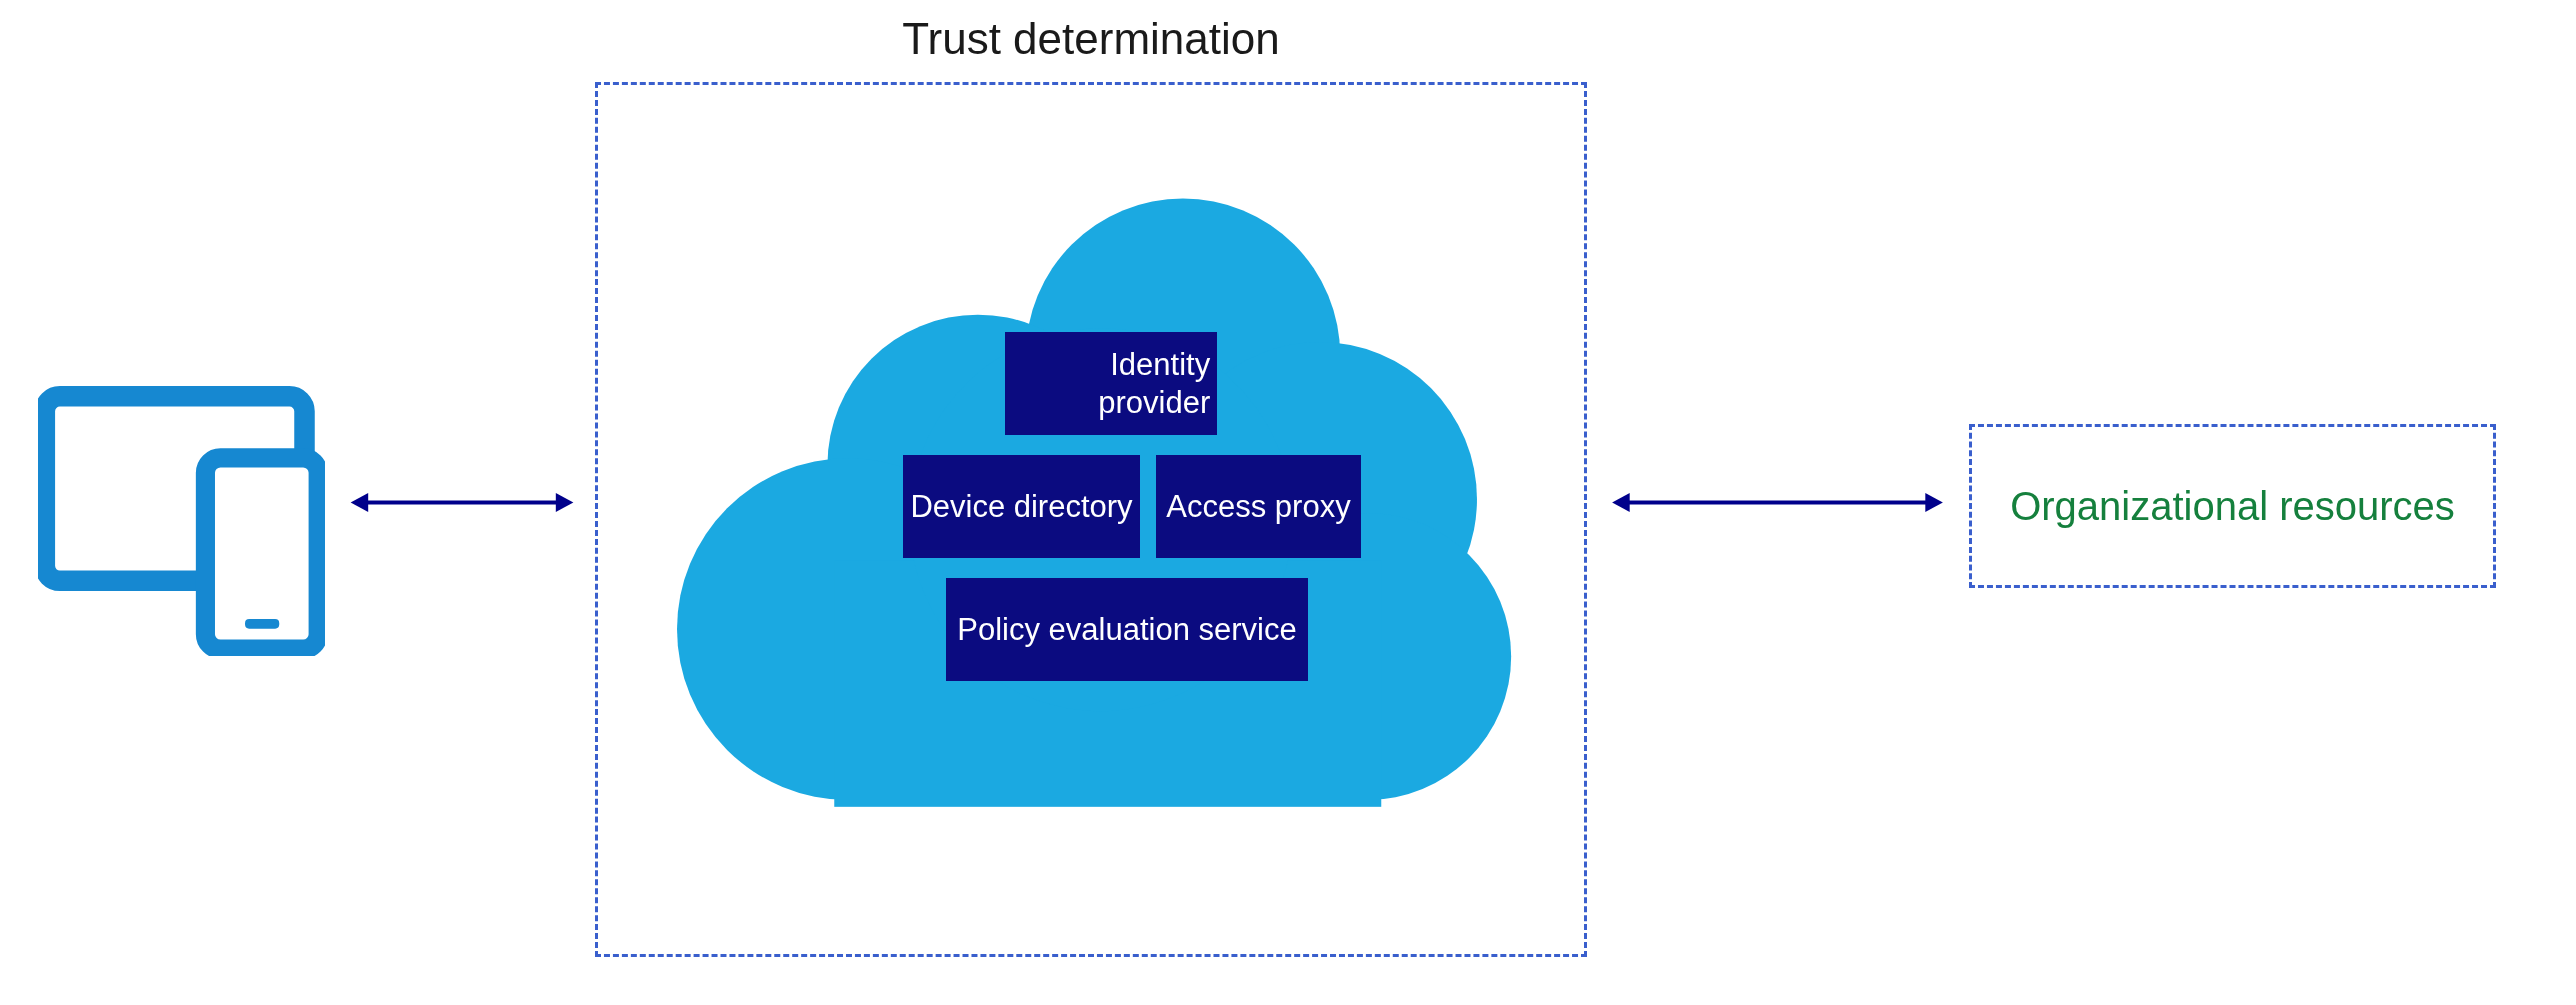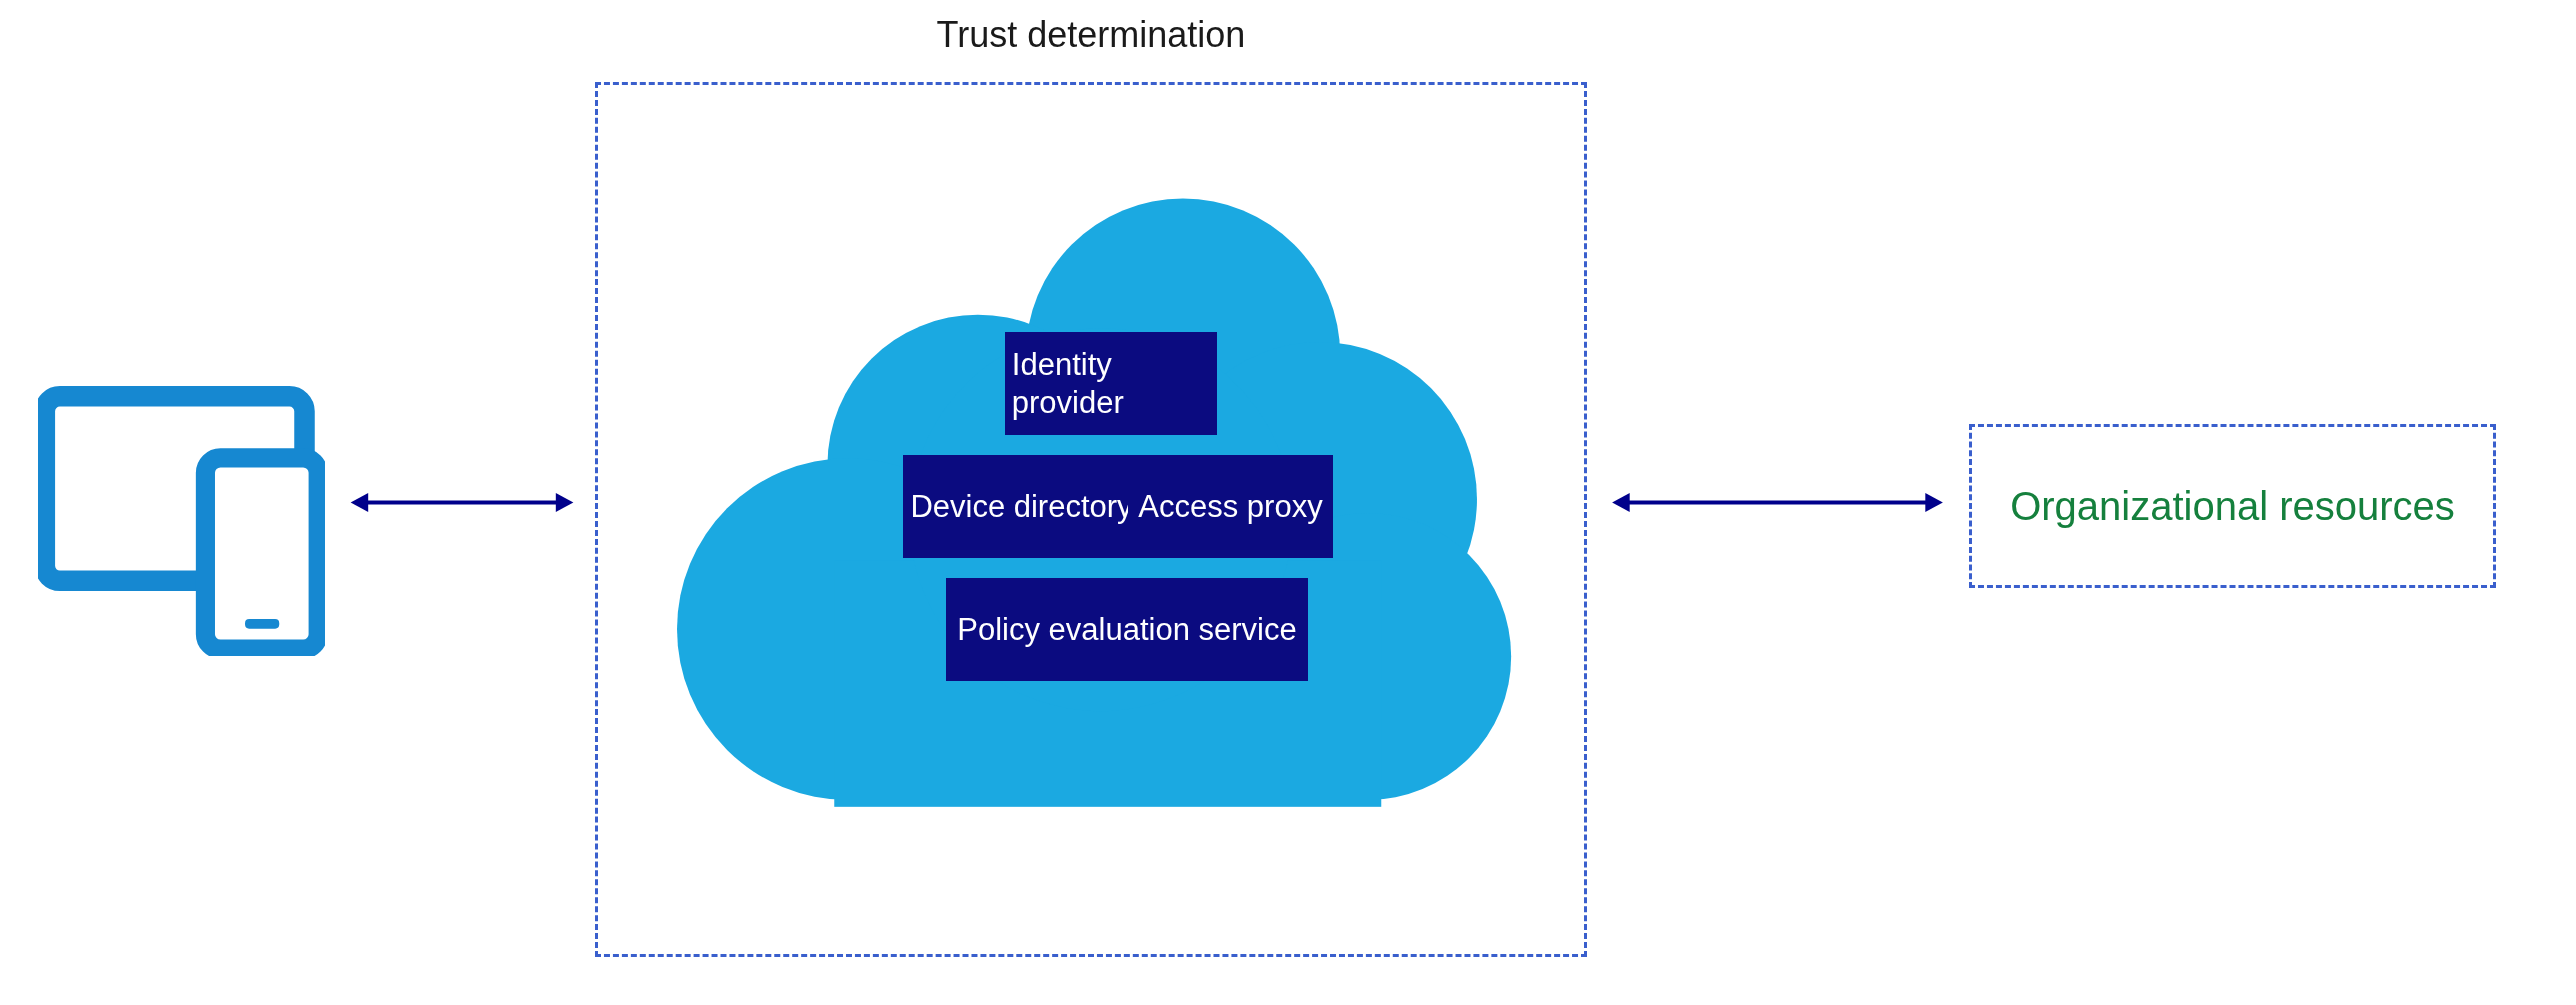--- a/index.html
+++ b/index.html
@@ -14,21 +14,21 @@
     position: relative;
     width: 2576px;
     height: 1005px;
   }
   .trust-title {
     position: absolute;
     left: 595px;
     top: 13.7px;
     width: 992px;
     text-align: center;
-    font-size: 36px;
+    font-size: 44px;
     color: #1a1a1a;
     font-weight: 400;
   }
   .trust-box {
     position: absolute;
     left: 595px;
     top: 82px;
     width: 992px;
     height: 875px;
     border: 3.4px dashed #3a5fcd;
@@ -66,30 +66,30 @@
     display: block;
   }
   
   .comp {
     position: absolute;
     background: #0b0b80;
     color: #ffffff;
     display: flex;
     align-items: center;
     justify-content: center;
-    text-align: left;
+    text-align: right;
     font-size: 31px;
     line-height: 1.2;
     padding: 5.5px 6.8px;
     box-sizing: border-box;
     font-weight: 400;
   }
   .comp-identity { left: 1005px; top: 332px; width: 212px; height: 103px; }
   .comp-device   { left: 903px; top: 455px; width: 237px; height: 103px; }
-  .comp-access   { left: 1128px; top: 455px; width: 205px; height: 103px; }
+  .comp-access   { left: 1156px; top: 455px; width: 205px; height: 103px; }
   .comp-policy   { left: 946px; top: 578px; width: 362px; height: 103px; }
   
   .devices {
     position: absolute;
     left: 38px;
     top: 369px;
     width: 287px;
     height: 287px;
   }
   .devices svg { width: 100%; height: 100%; display: block; }

